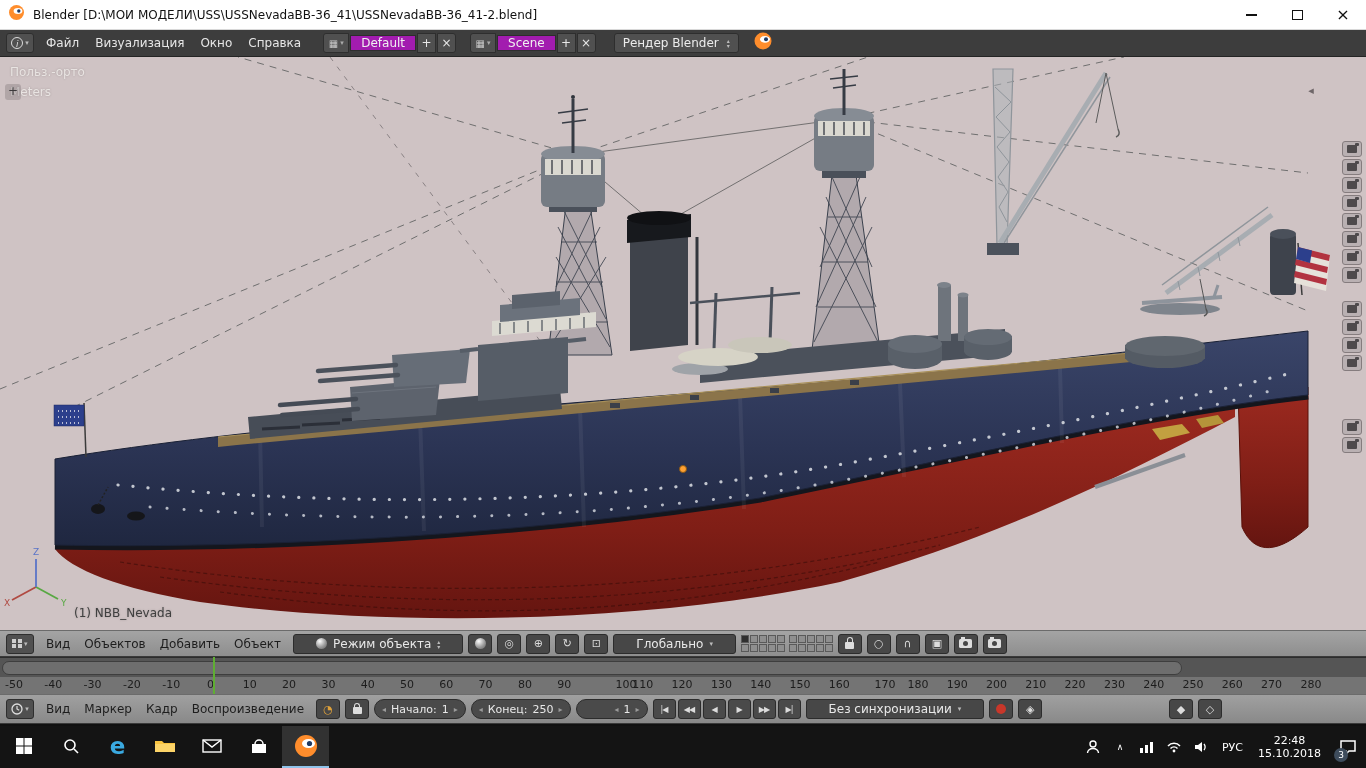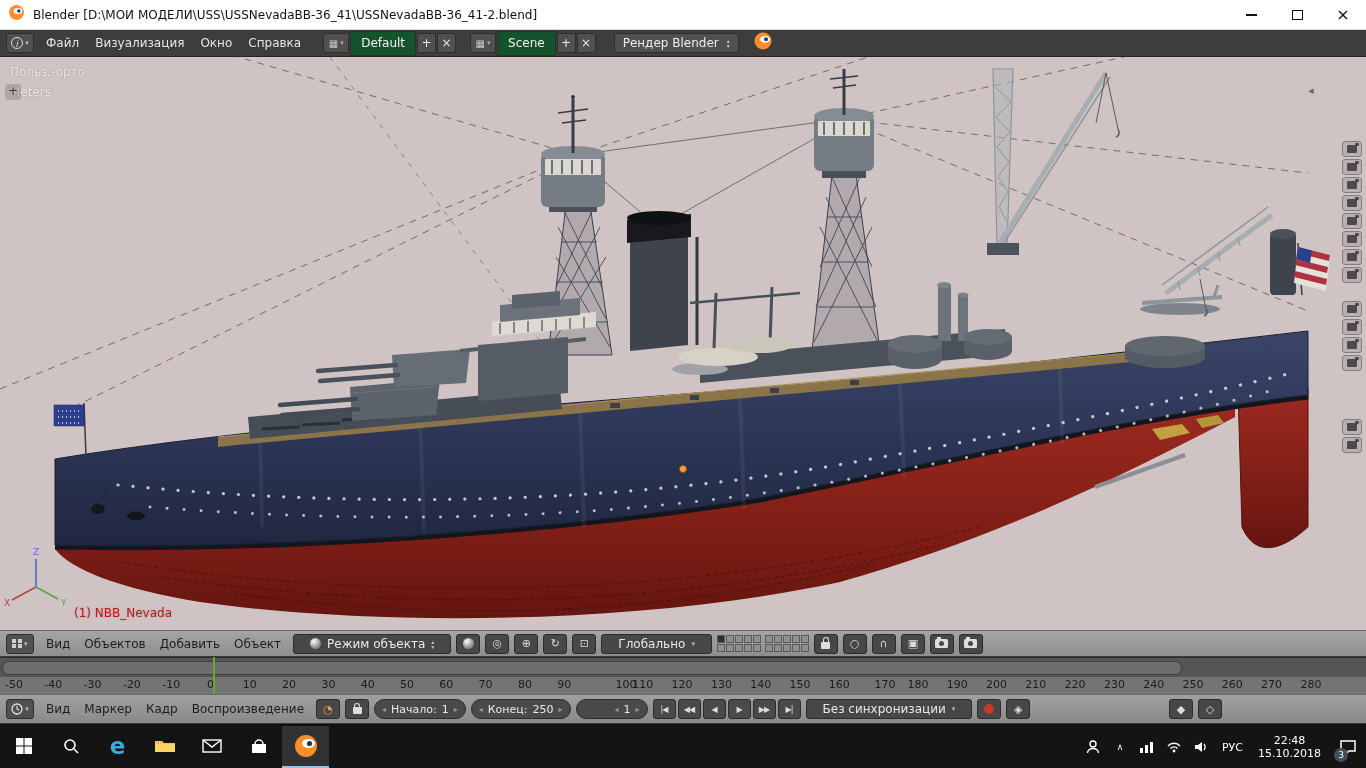--- a/index.html
+++ b/index.html
@@ -16,43 +16,43 @@
 
   
   .infobar{height:27px;background:#3d3d3d;border-bottom:1px solid #242424;display:flex;align-items:center;gap:4px;padding:0 6px;overflow:hidden}
   .menu{color:#e6e6e6;font-size:12px;padding:0 8px;line-height:27px;white-space:nowrap}
   .edbtn{min-width:28px;height:20px;background:#505050;border:1px solid #2e2e2e;border-radius:3px;display:flex;align-items:center;justify-content:center;gap:2px;color:#dcdcdc}
   .edbtn .dd{font-size:7px;color:#bbb}
   .info-i{display:inline-block;width:12px;height:12px;border:1.2px solid #ddd;border-radius:50%;font-size:9px;line-height:12px;text-align:center;color:#ddd;font-style:italic}
   .dbgroup{display:flex;align-items:center;gap:1px;margin-left:10px}
   .dbbrowse{width:26px;height:20px;background:#505050;border:1px solid #2e2e2e;border-radius:3px 0 0 3px;display:flex;align-items:center;justify-content:center;gap:2px;color:#ccc;font-size:10px}
   .dbbrowse::after{content:"▾";font-size:7px;color:#aaa}
-  .dbfield{height:25px;background:#14532d;border:1px solid #2e2e2e;display:flex;align-items:center;padding:0 10px;color:#f0f0f0;font-size:12px}
+  .dbfield{height:16px;background:#a21caf;border:1px solid #2e2e2e;display:flex;align-items:center;padding:0 10px;color:#f0f0f0;font-size:12px}
   .dbbtn{width:19px;height:20px;background:#505050;border:1px solid #2e2e2e;display:flex;align-items:center;justify-content:center;color:#e8e8e8;font-size:12px}
   .dbbtn.last{border-radius:0 3px 3px 0}
   .engine{height:20px;background:#505050;border:1px solid #2e2e2e;border-radius:3px;display:flex;align-items:center;gap:8px;padding:0 8px;color:#ececec;font-size:12px;margin-left:14px}
   .ud{display:flex;flex-direction:column;line-height:5px;font-size:6px;color:#bbb}
   .stats{color:#dcdcdc;font-size:12px;white-space:nowrap;overflow:hidden;flex:1;margin-left:8px}
 
   
   .viewport{position:relative;height:573px;background:#cfc3c4;overflow:hidden}
   .viewport svg.scene{position:absolute;left:0;top:0}
   .vp-label{position:absolute;left:10px;font-size:12px;color:#e9e4e2;text-shadow:0 0 2px rgba(90,80,80,.35)}
-  .vp-object-label{position:absolute;left:74px;bottom:10px;font-size:12px;color:#b91c1c;text-shadow:0 0 2px rgba(90,80,80,.35)}
+  .vp-object-label{position:absolute;left:74px;bottom:10px;font-size:12px;color:#404040;text-shadow:0 0 2px rgba(90,80,80,.35)}
   .toolshelf-tab{position:absolute;left:5px;top:27px;width:16px;height:16px;border-radius:3px;background:rgba(120,112,114,.35);color:#3c3a3b;font-size:12px;line-height:15px;text-align:center}
   .props-arrow{position:absolute;right:48px;top:27px;width:14px;height:14px;color:#6e6668;font-size:11px;line-height:14px;text-align:center}
   .props-arrow::after{content:"◂"}
   .ptab{position:absolute;right:4px;width:20px;height:16px;background:#b9b0b2;border:1px solid #857c7e;border-radius:3px}
   .ptab::after{content:"";position:absolute;left:4px;top:3px;width:10px;height:8px;background:#4e4a4c;border-radius:1px}
   .ptab::before{content:"";position:absolute;left:12px;top:1px;width:4px;height:3px;background:#4e4a4c;border-radius:1px}
 
   
   .ghdr{display:flex;align-items:center;gap:5px;padding:0 6px;border-top:1px solid #6b6b6b;border-bottom:1px solid #3a3a3a}
   .hmenu{color:#1d1d1d;font-size:12px;padding:0 7px;white-space:nowrap}
-  .wdg{height:20px;background:#474747;border:1px solid #2c2c2c;border-radius:3px;display:flex;align-items:center;gap:6px;padding:0 16px;color:#e8e8e8;font-size:12px;white-space:nowrap}
+  .wdg{height:20px;background:#474747;border:1px solid #2c2c2c;border-radius:3px;display:flex;align-items:center;gap:6px;padding:0 22px;color:#e8e8e8;font-size:12px;white-space:nowrap}
   .sqbtn{width:24px;height:20px;background:#474747;border:1px solid #2c2c2c;border-radius:3px;display:flex;align-items:center;justify-content:center;color:#dcdcdc;font-size:11px}
   .ball{width:11px;height:11px;border-radius:50%;background:radial-gradient(circle at 35% 30%,#fdfdfd,#9a9a9a 55%,#5c5c5c)}
   .icon-grid{display:grid;grid-template-columns:4px 4px;grid-auto-rows:4px;gap:1.5px}
   .icon-grid i{background:#cfcfcf;display:block}
   .laygrid{display:grid;grid-template-columns:repeat(5,8px);grid-auto-rows:8px;gap:1px}
   .laycell{background:#8f8f8f;border:1px solid #5a5a5a}
   .laycell.active{background:#2f2f2f}
   .layers{display:flex;gap:4px;align-items:center}
   .padlock{position:relative;width:9px;height:7px;background:#ddd;border-radius:1px;margin-top:3px}
   .padlock::before{content:"";position:absolute;left:1.5px;top:-4.5px;width:4px;height:4px;border:1.4px solid #ddd;border-bottom:none;border-radius:3px 3px 0 0}

